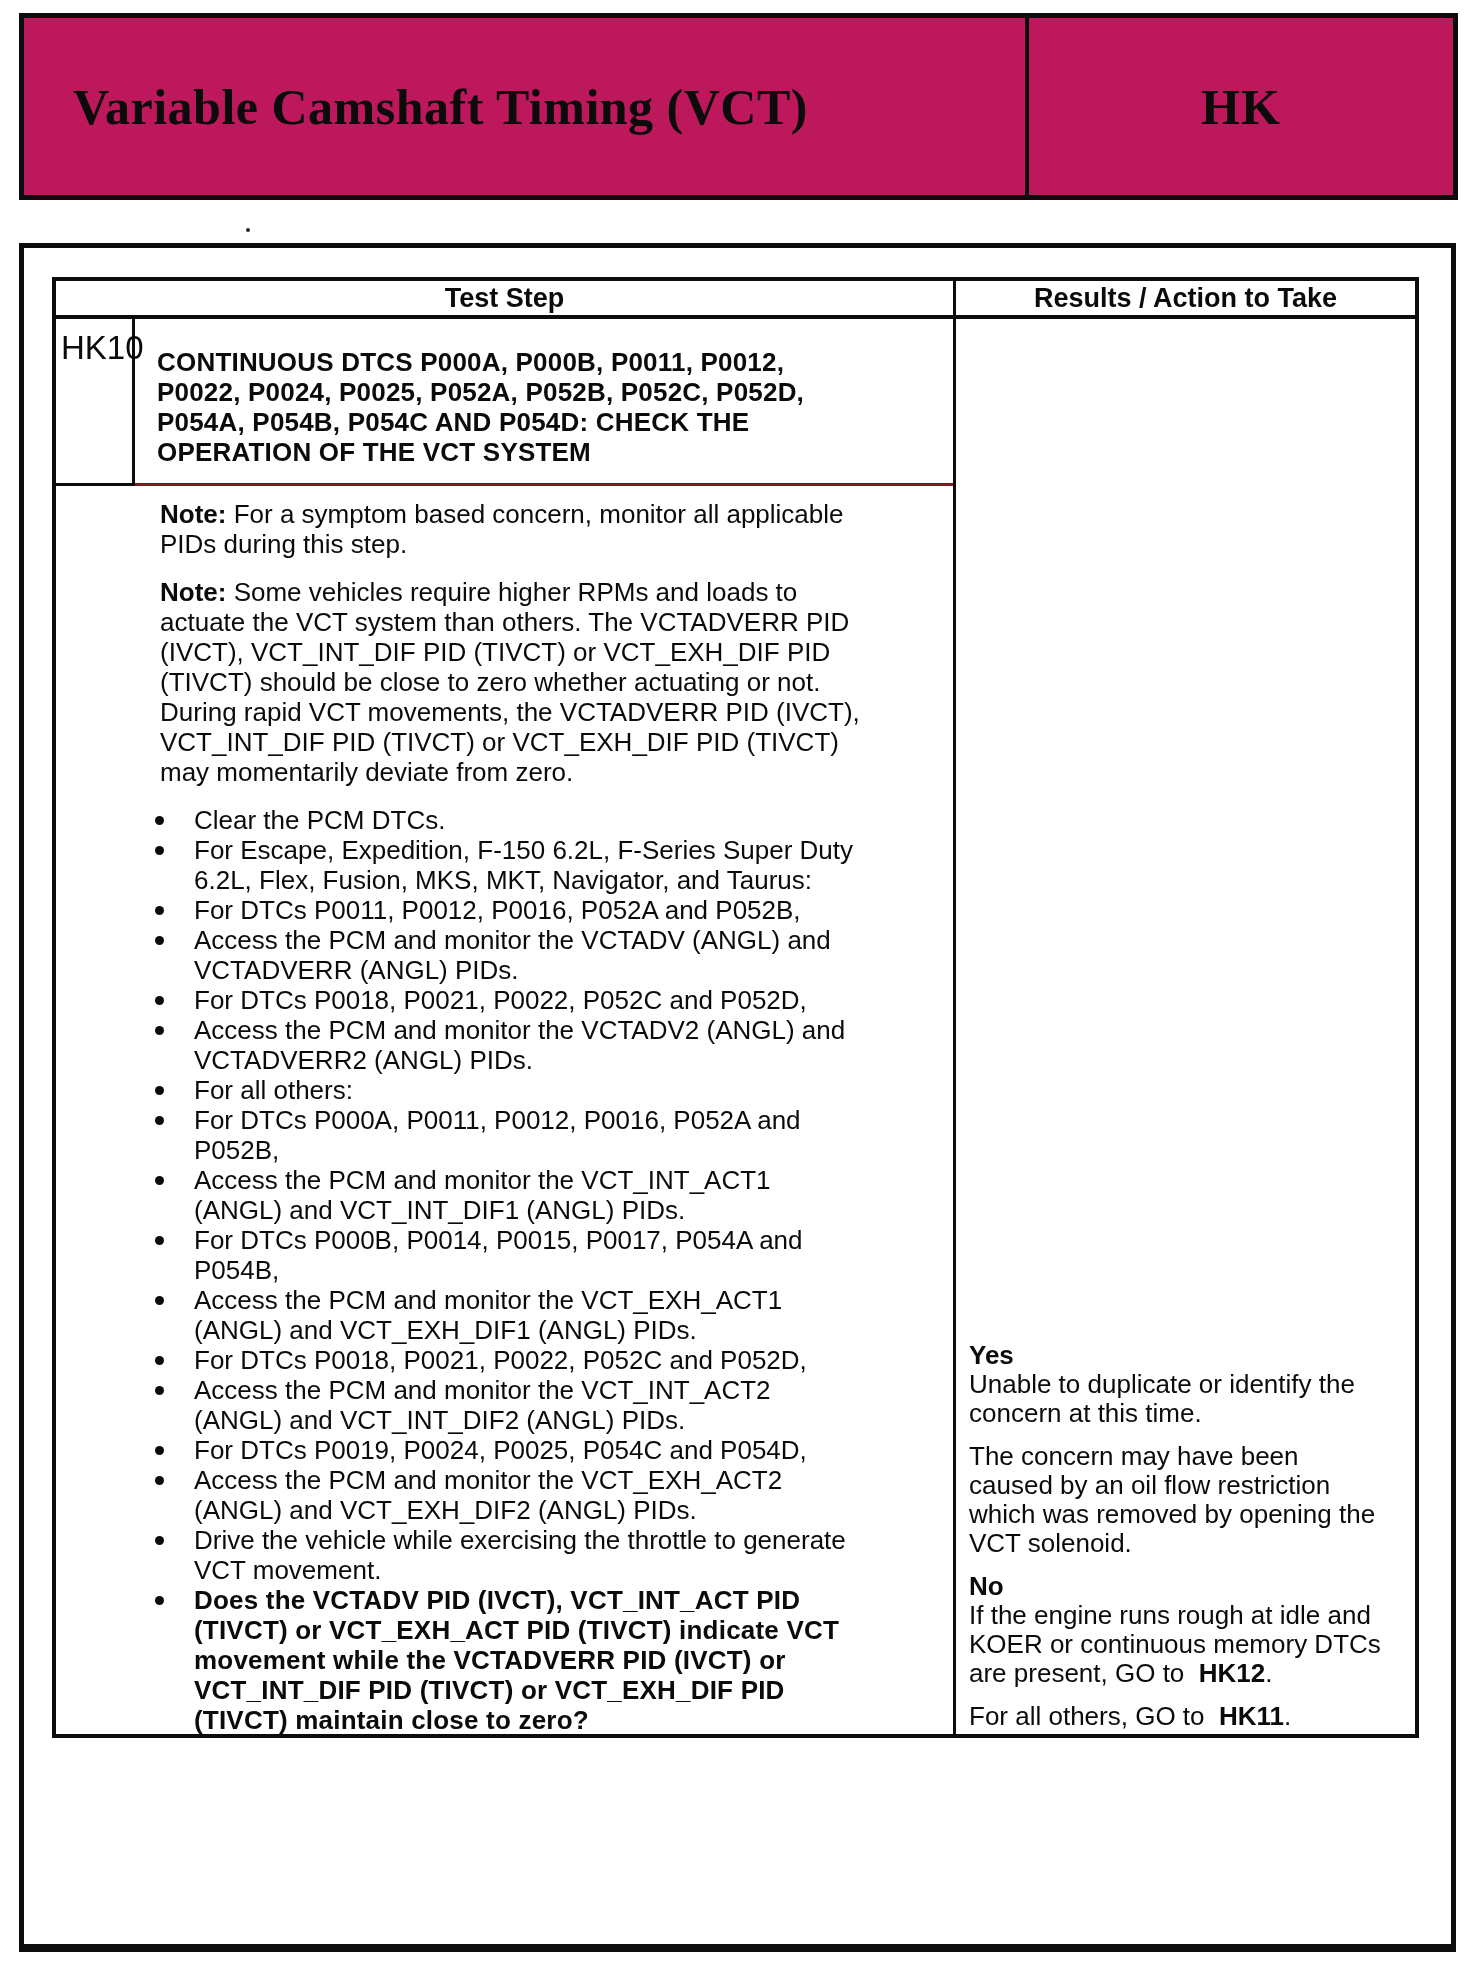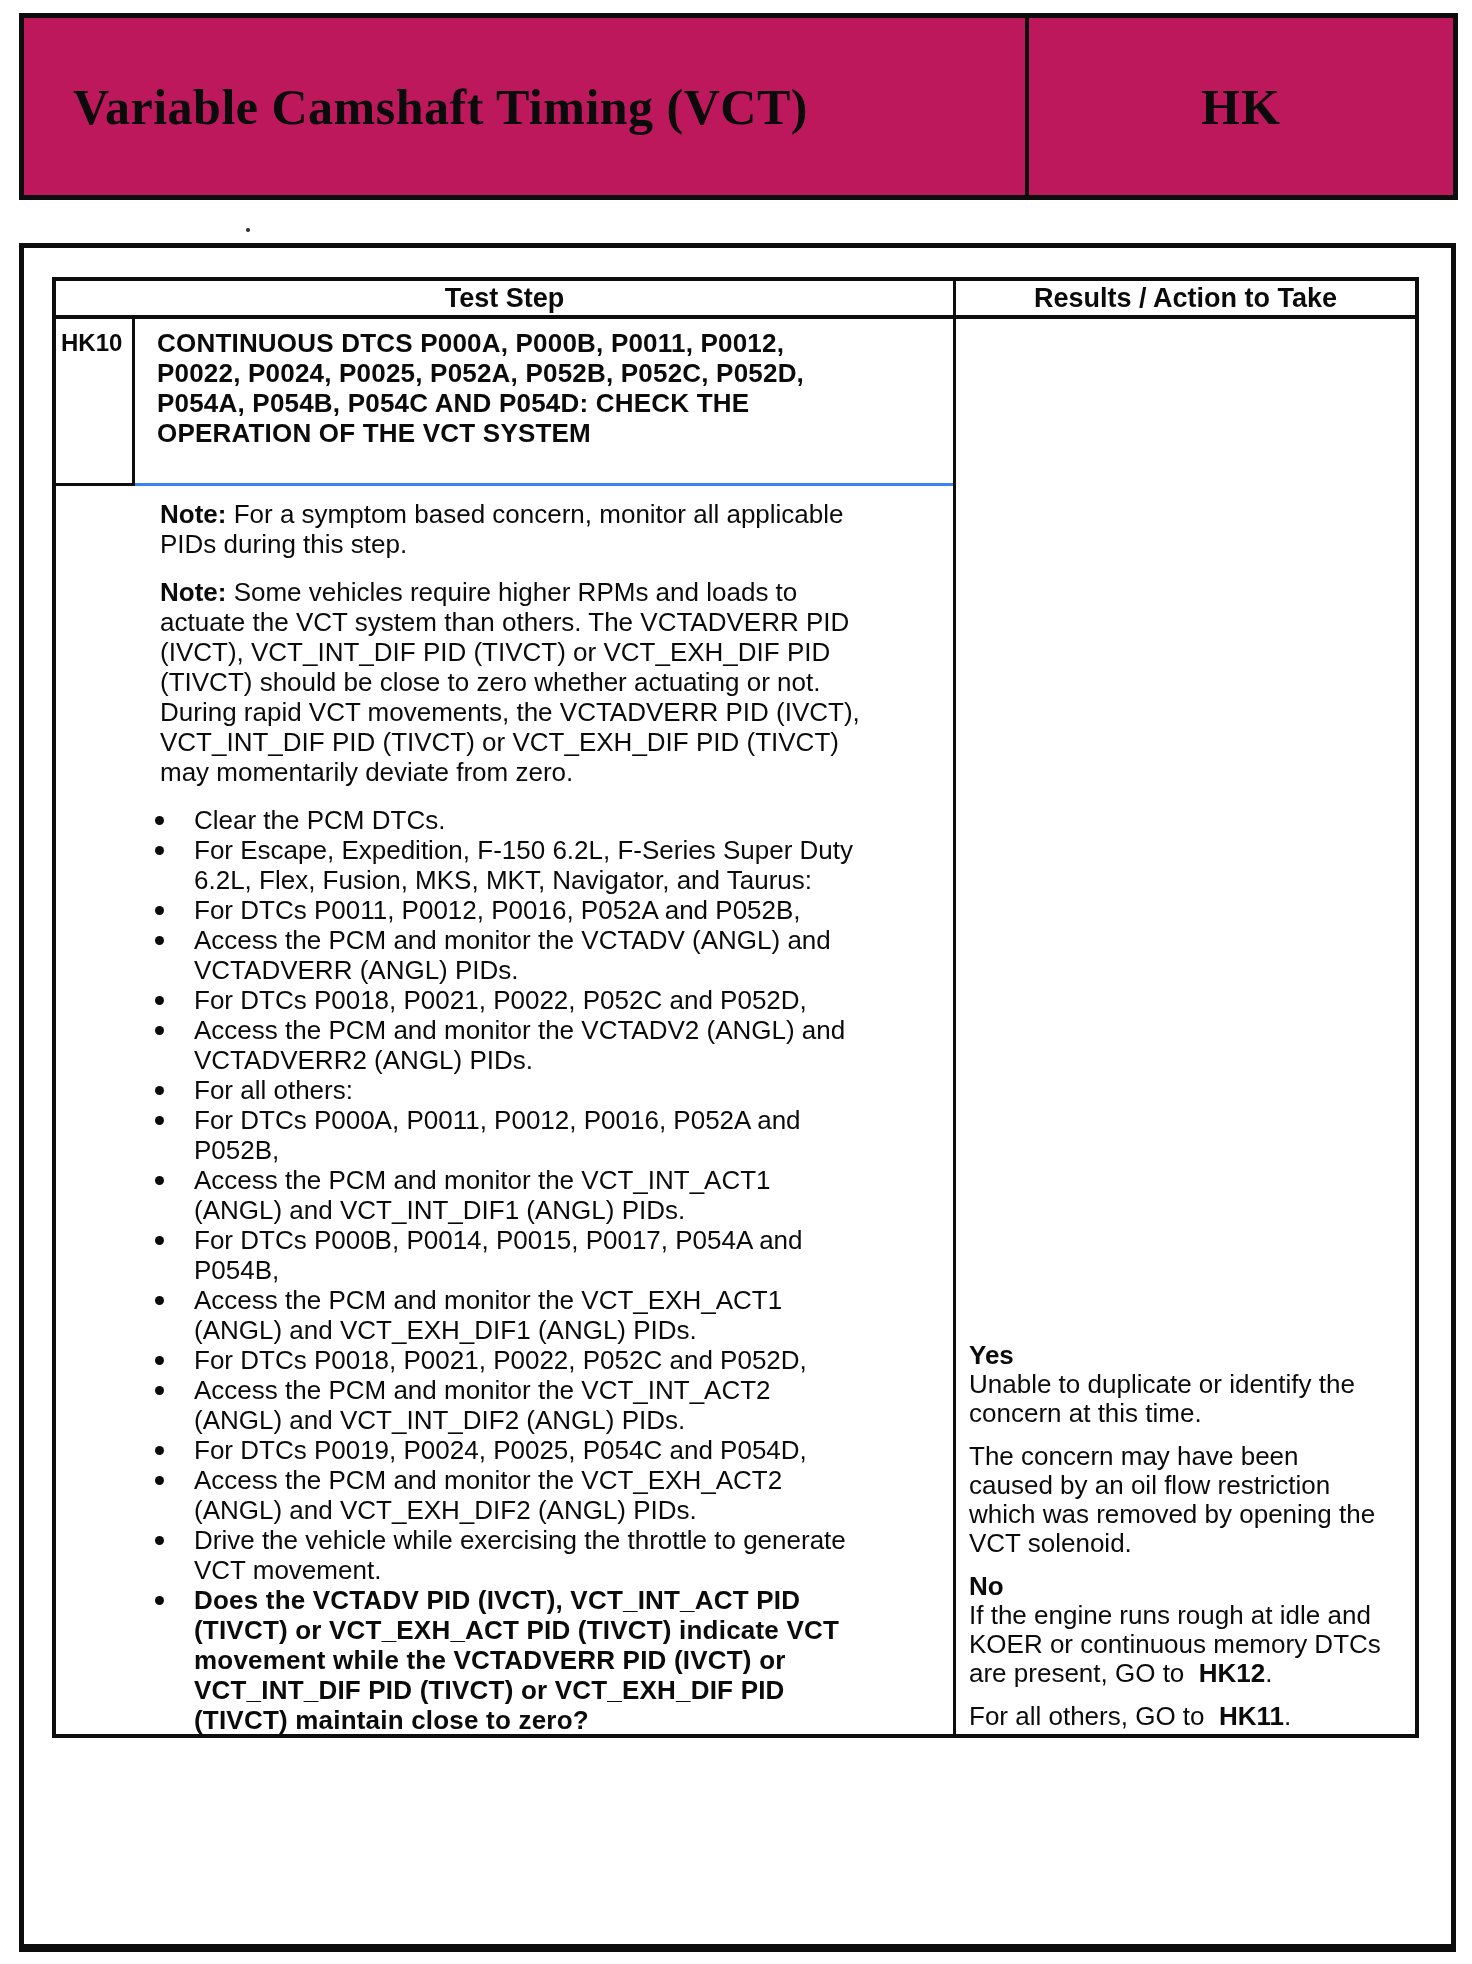--- a/index.html
+++ b/index.html
@@ -54,25 +54,25 @@
     font-weight:bold;font-size:27px;
     display:flex;align-items:center;justify-content:center;
     border-bottom:4px solid #0d0d0d;
   }
   .th-left{grid-area:1/1/2/3;}
   .th-right{grid-area:1/3/2/4;border-left:3px solid #0d0d0d;}
 
   .id-cell{
     grid-area:2/1/3/2;
     border-right:3px solid #0d0d0d;border-bottom:3px solid #0d0d0d;
-    padding:10px 0 0 5px;font-weight:bold;font-size:24px;
+    padding:10px 0 0 5px;font-weight:normal;font-size:33px;
   }
   .title-cell{
-    grid-area:2/2/3/3;border-bottom:3px solid #3b82f6;
-    padding:9px 0 0 22px;font-weight:bold;font-size:26px;line-height:30px;
+    grid-area:2/2/3/3;border-bottom:3px solid #7f1d1d;
+    padding:28px 0 0 22px;font-weight:bold;font-size:26px;line-height:30px;
     letter-spacing:0.2px;
   }
   .body-cell{
     grid-area:3/1/4/3;
     padding:13px 20px 0 104px;font-size:26px;line-height:30px;
   }
   .results-cell{
     grid-area:2/3/4/4;border-left:3px solid #0d0d0d;
     padding:0 8px 0 13px;font-size:26px;line-height:29px;overflow:hidden;
   }

